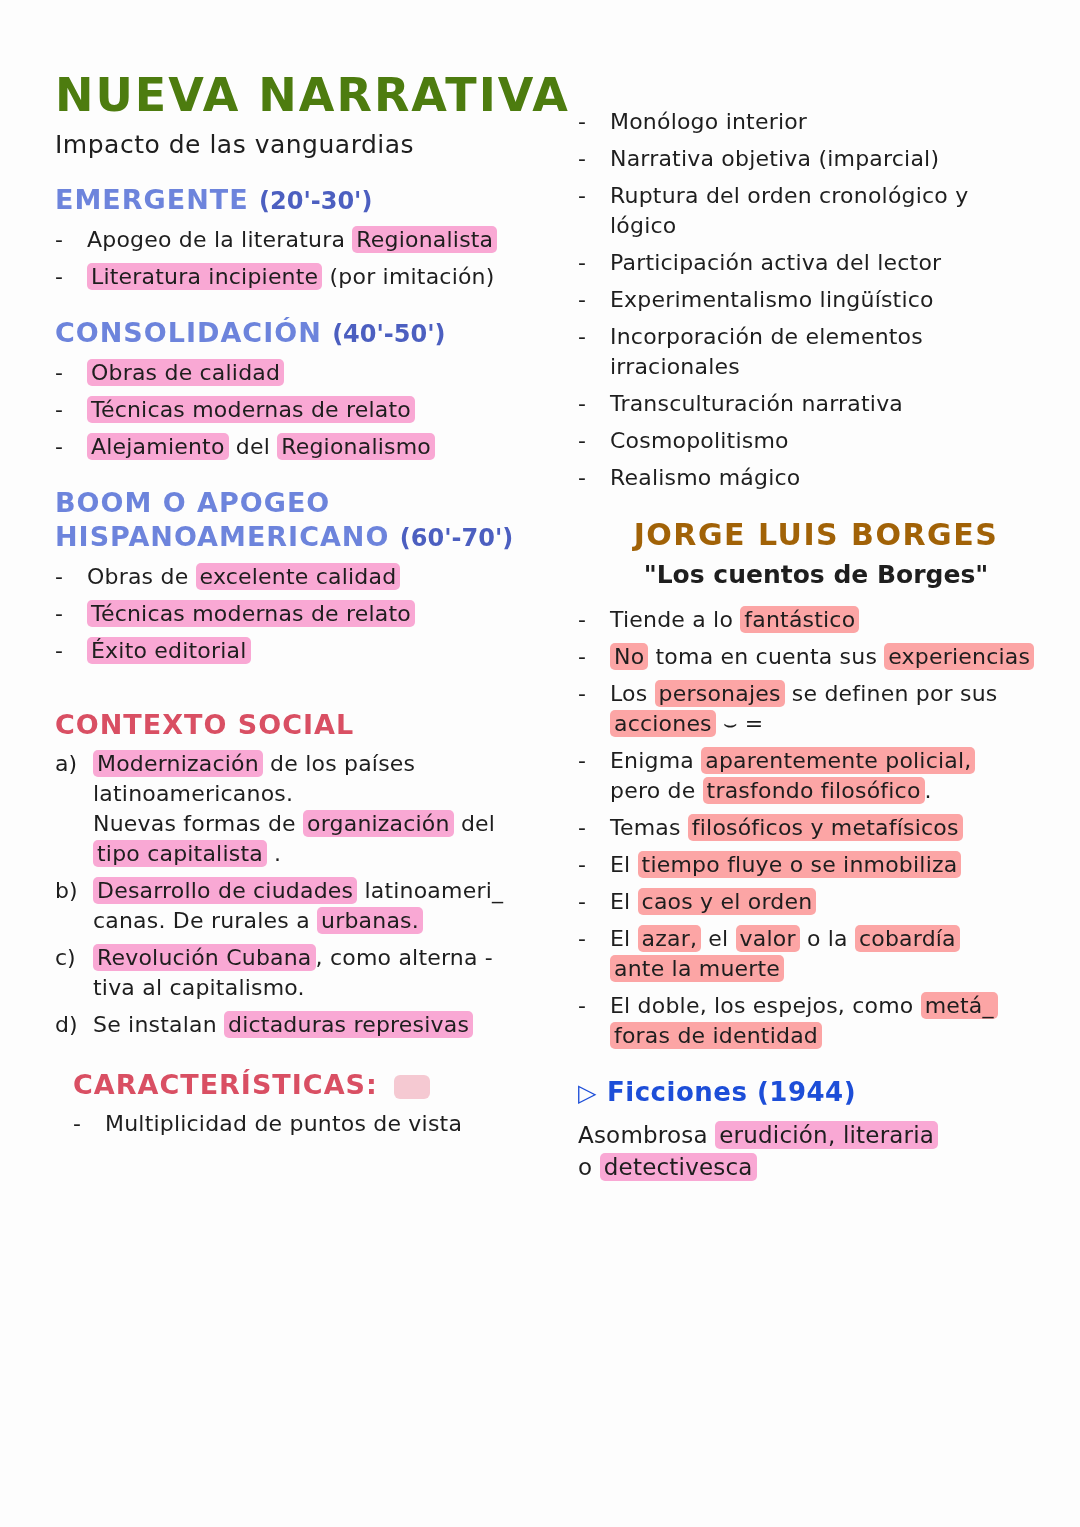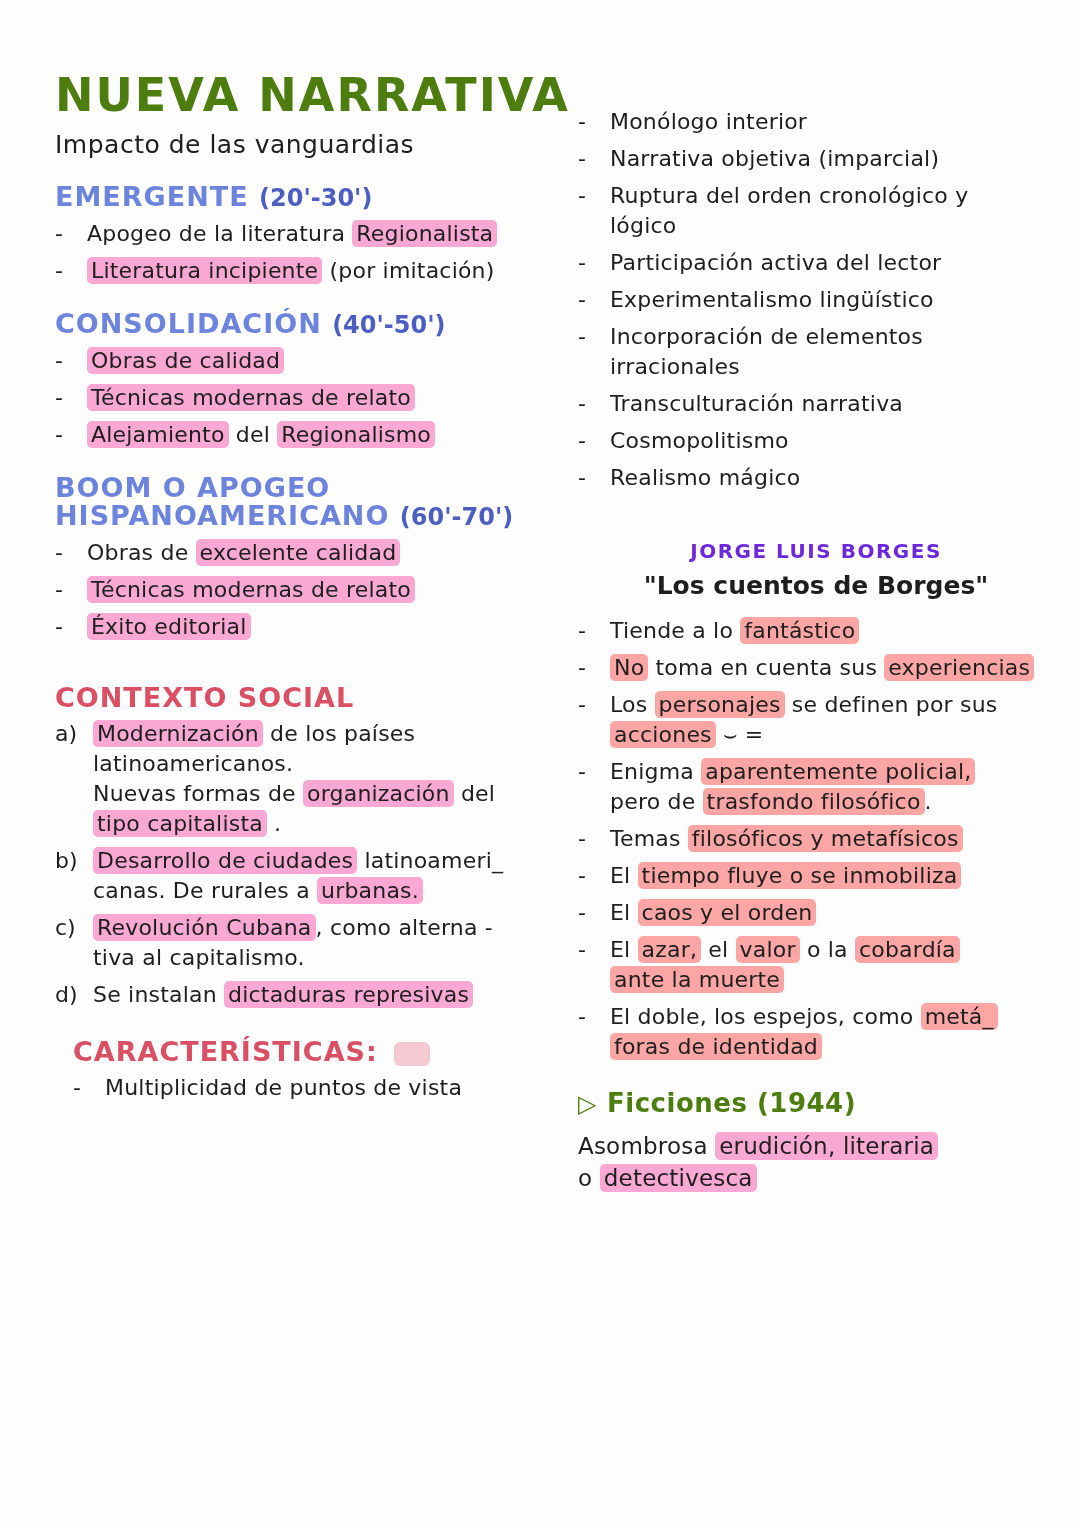--- a/index.html
+++ b/index.html
@@ -17,48 +17,48 @@
   .title{
     font-size:46px;font-weight:700;letter-spacing:2px;
     color:#4d7c0f;line-height:50px;white-space:nowrap;
   }
   .subtitle{font-size:25px;margin-top:10px;letter-spacing:0.5px;}
 
   .section{margin-top:24px;}
   .section.contexto{margin-top:42px;}
   .section.caracteristicas{margin-top:28px;padding-left:18px;}
 
-  .sec-heading{font-size:27px;font-weight:700;letter-spacing:1px;line-height:28px;}
+  .sec-heading{font-size:27px;font-weight:700;letter-spacing:1px;line-height:34px;}
   .sec-heading.blue{color:#6d84dc;}
   .sec-heading.red{color:#d94f63;}
   .sec-heading .suffix{color:#4c5fc0;font-size:24px;font-weight:700;letter-spacing:0;}
 
   .swatch{
     display:inline-block;width:36px;height:24px;
     background:#f5c9d2;border-radius:6px;
     margin-left:16px;vertical-align:middle;
   }
 
   .item{display:flex;margin-top:7px;font-size:22px;}
   .item .marker{flex:0 0 32px;line-height:30px;}
   .item.lettered .marker{flex:0 0 38px;}
   .item .body{flex:1;}
   .line{line-height:30px;letter-spacing:0.2px;}
 
   .hl-pink{background:#f9a8d4;border-radius:5px;padding:1px 4px;}
   .hl-lav{background:#fca5a5;border-radius:5px;padding:1px 4px;}
 
   .borges-heading{
-    text-align:center;color:#6d28d9;font-size:20px;font-weight:700;
-    letter-spacing:1.5px;margin-top:46px;
+    text-align:center;color:#a16207;font-size:30px;font-weight:700;
+    letter-spacing:1.5px;margin-top:24px;
   }
   .borges-sub{text-align:center;font-size:25px;font-weight:600;margin-top:8px;}
   .borges-bullets{margin-top:16px;}
 
-  .fic-heading{margin-top:26px;font-size:26px;font-weight:700;color:#4d7c0f;letter-spacing:0.5px;}
+  .fic-heading{margin-top:26px;font-size:26px;font-weight:700;color:#1d4ed8;letter-spacing:0.5px;}
   .fic-heading .tri{font-size:24px;margin-right:10px;font-weight:400;}
   .fic-paragraph{margin-top:12px;font-size:23px;}
   .fic-paragraph .line{line-height:32px;}
 </style>
 </head>
 <body>
 
 <div class="page">
 
   <div class="col-left">

